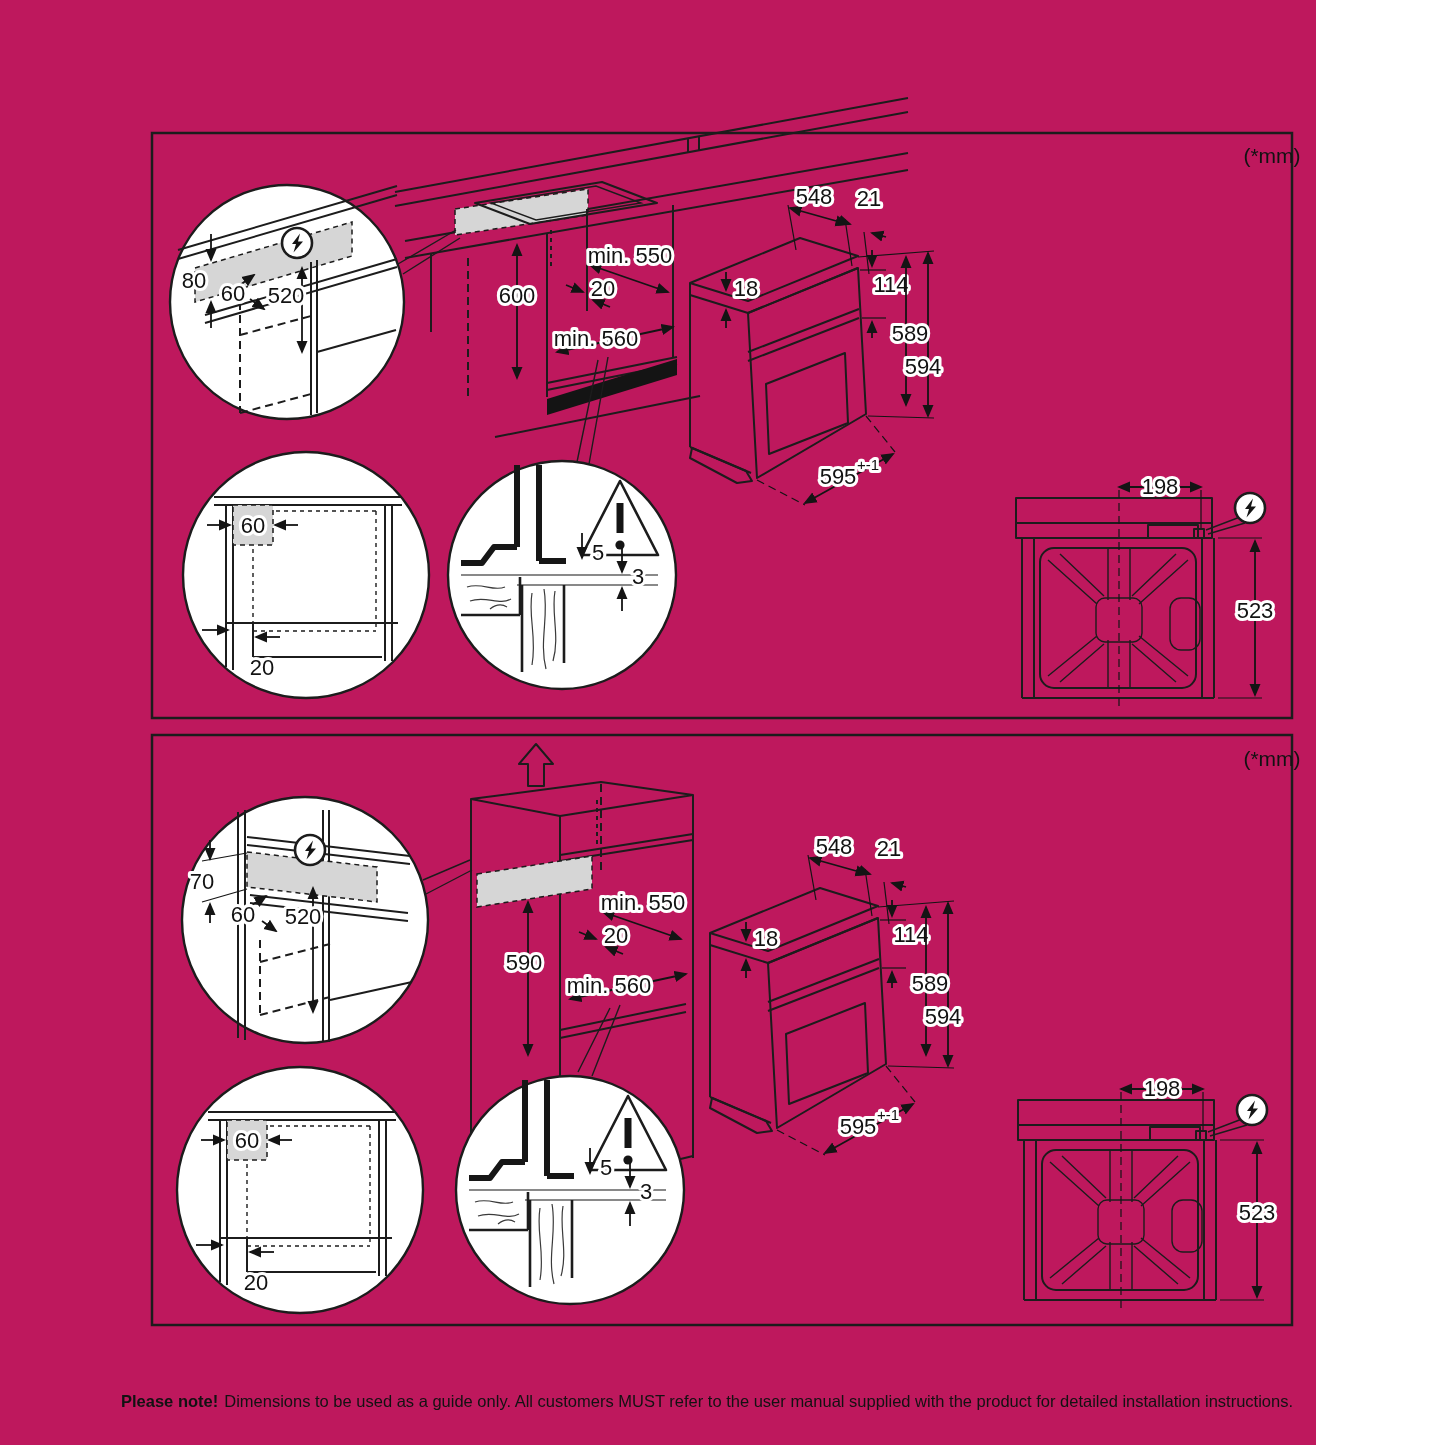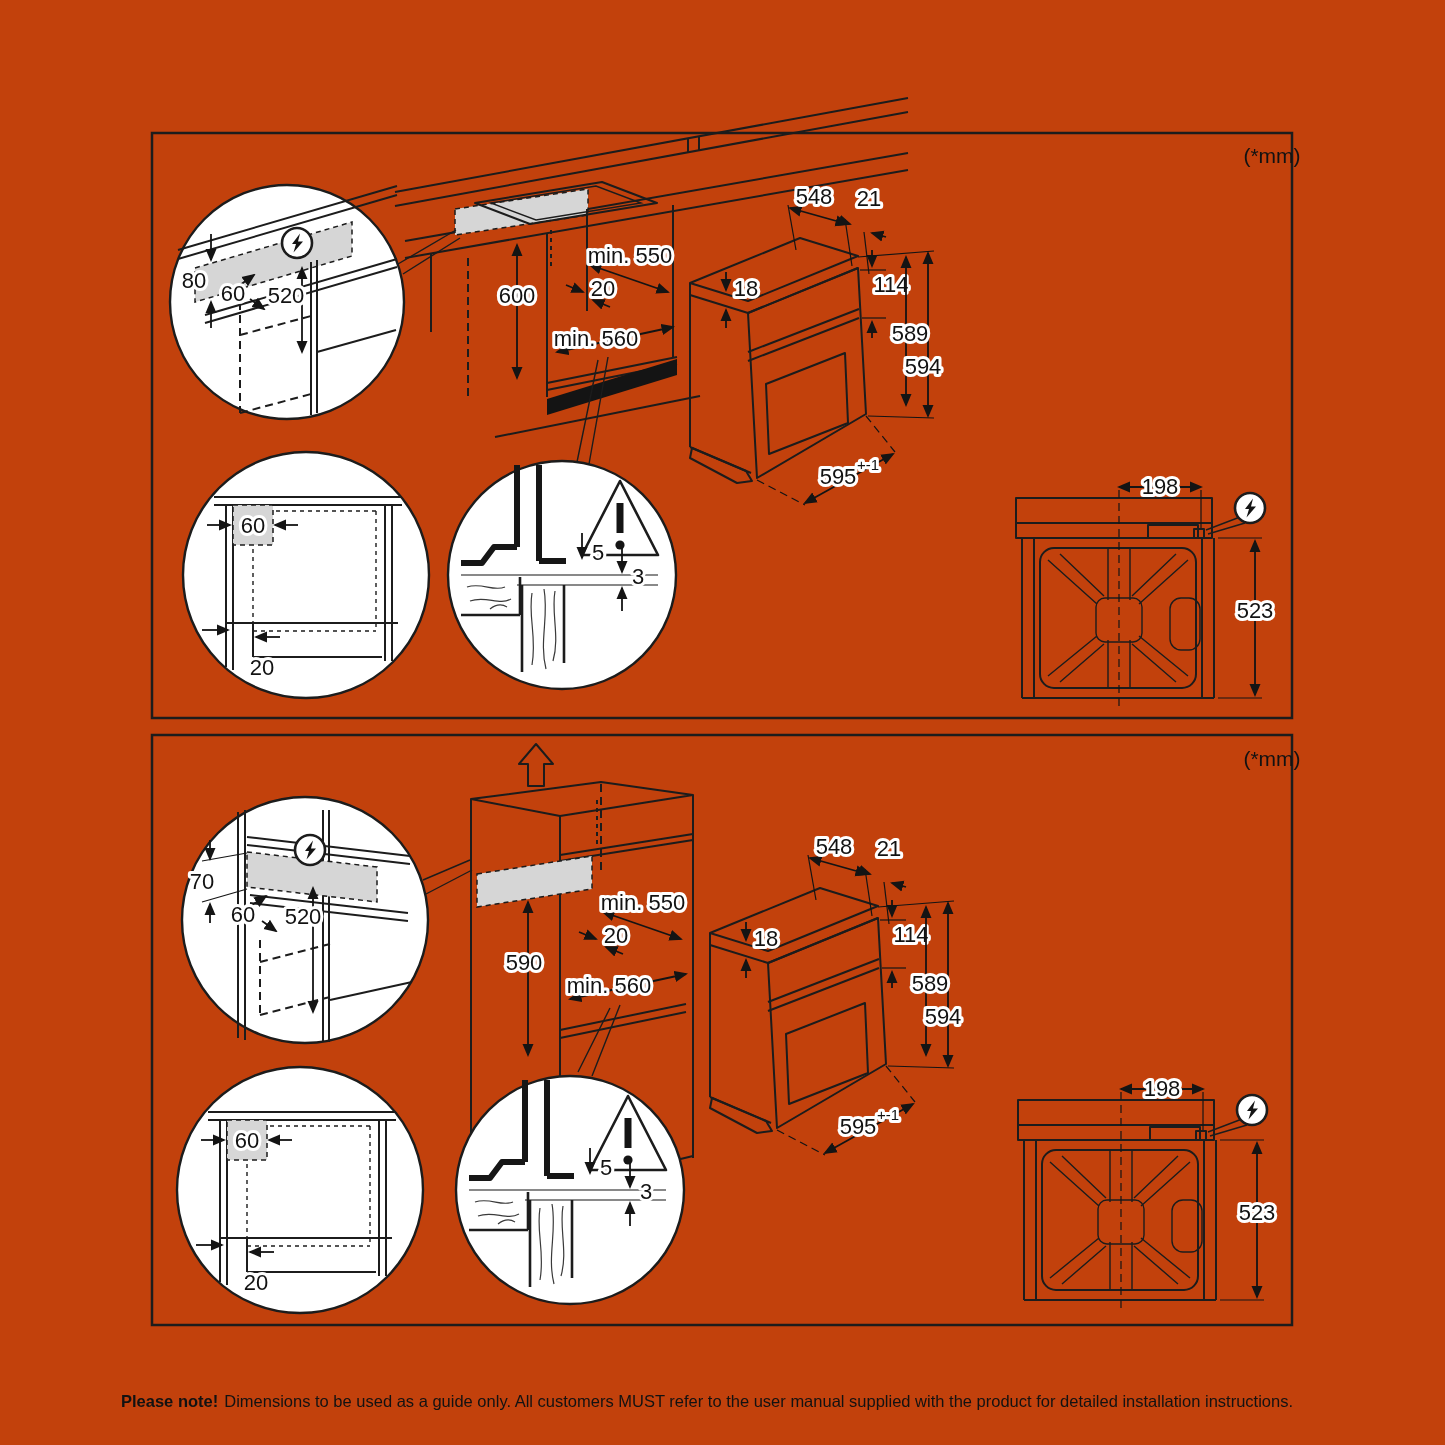--- a/index.html
+++ b/index.html
@@ -1,16 +1,16 @@
 <!DOCTYPE html>
 <html><head>
 <meta charset="utf-8">
 <style>
   html,body{margin:0;padding:0;background:#fff;}
-  #stage{position:relative;width:1445px;height:1445px;background:#c2410c;overflow:hidden;}
+  #stage{position:relative;width:1316px;height:1445px;background:#be185d;overflow:hidden;}
   svg{display:block;}
   svg text{font-family:"Liberation Sans",sans-serif;font-size:22px;fill:#121212;
            text-anchor:middle;paint-order:stroke;stroke:#fff;stroke-width:6px;stroke-linejoin:round;}
   svg text.small{font-size:15px;}
   svg text.units{font-size:21px;stroke:none;}
   svg text.footer{font-size:16.5px;text-anchor:start;stroke:none;}
   .s2{stroke:#1c1c1c;stroke-width:2;fill:none;stroke-linejoin:round;}
   .s15{stroke:#1c1c1c;stroke-width:1.4;fill:none;}
   .s25{stroke:#1c1c1c;stroke-width:2.5;fill:none;}
   .s6{stroke:#161616;stroke-width:6;fill:none;stroke-linejoin:round;}

